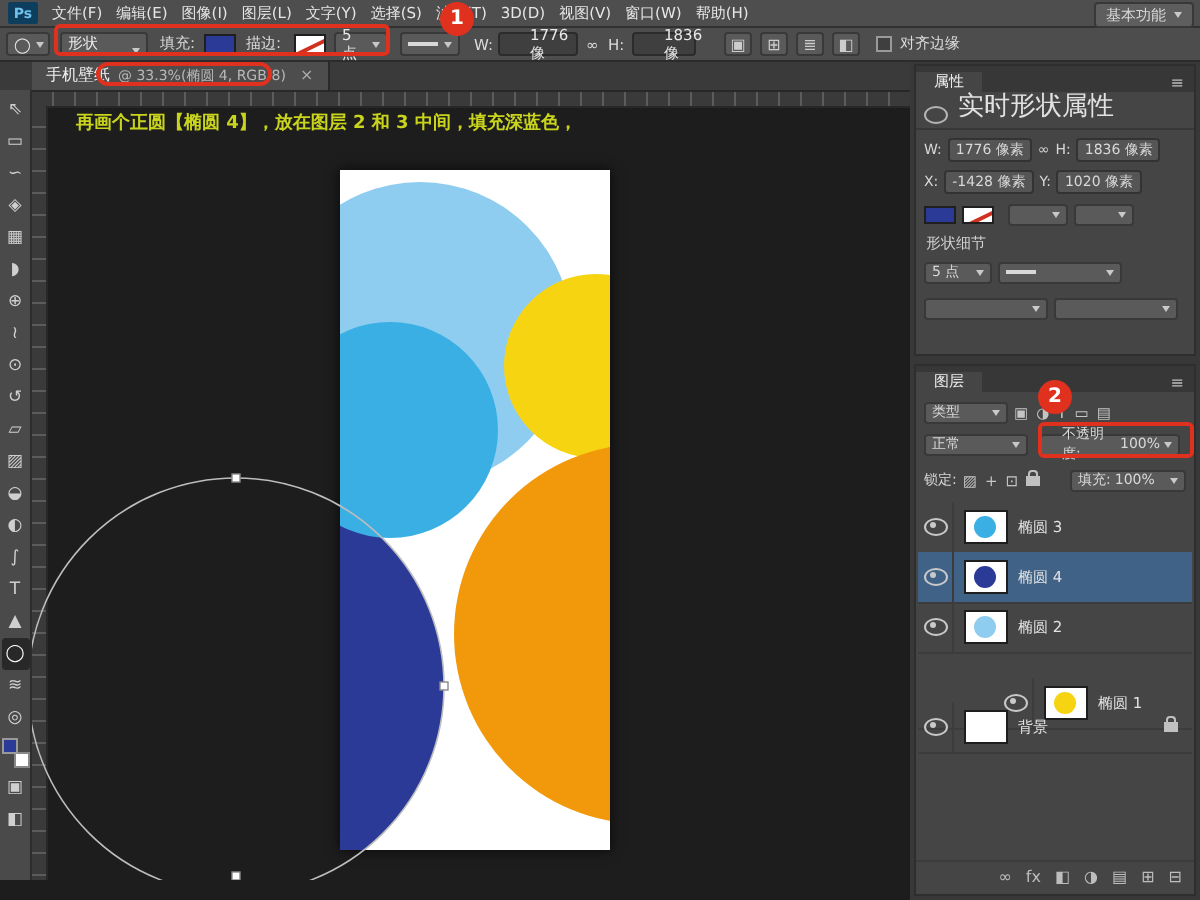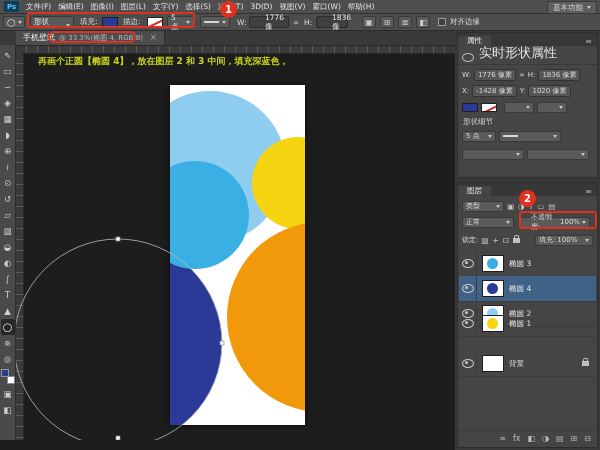--- a/index.html
+++ b/index.html
@@ -346,21 +346,21 @@
       </div>
       <div class="lrow" style="top:118px;">
         <span class="eyecell">
             <span class="eye"></span>
           </span>
         <span class="lthumb">
             <span class="dot" style="background: rgb(142, 205, 240);"></span>
           </span>
         <span class="lname">椭圆 2</span>
       </div>
-      <div class="lrow" style="top:128px;">
+      <div class="lrow" style="top:156px;padding-left:40px;">
         <span class="eyecell">
             <span class="eye"></span>
           </span>
         <span class="lthumb">
             <span class="dot" style="background: rgb(247, 212, 17);"></span>
           </span>
         <span class="lname">椭圆 1</span>
       </div>
       <div class="lrow" style="top:168px;">
         <span class="eyecell">

